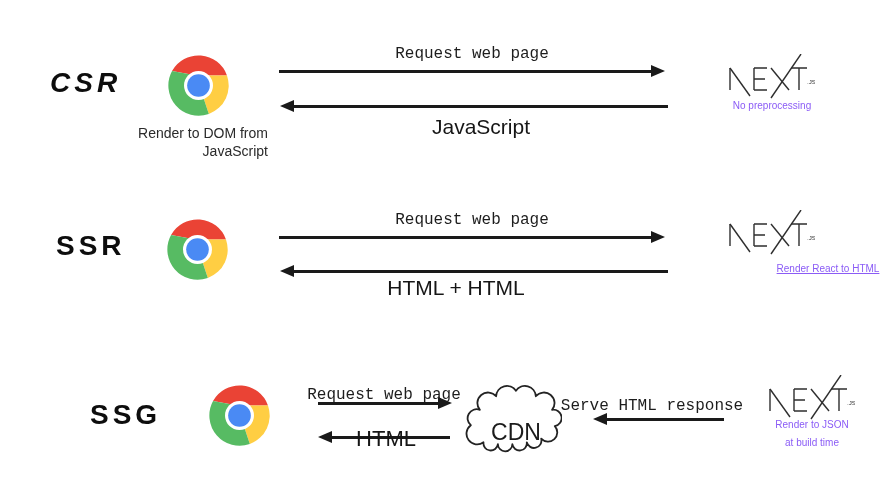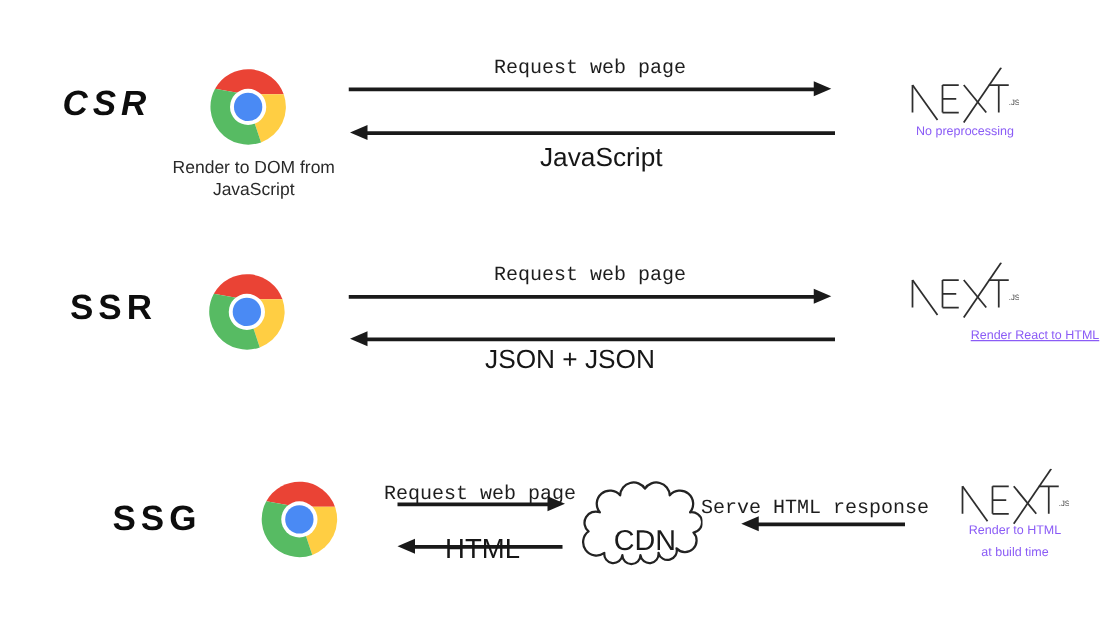--- a/index.html
+++ b/index.html
@@ -7,21 +7,21 @@
     position:relative;width:880px;height:495px;background:#ffffff;overflow:hidden;
     font-family:"Liberation Sans", sans-serif;color:#1c1c1c;
   }
   .abs{position:absolute;}
   .cx{position:absolute;transform:translateX(-50%);white-space:nowrap;}
   .row-label{
     position:absolute;font-weight:700;font-size:28px;letter-spacing:4px;
     color:#0d0d0d;line-height:1;
   }
   .sm{font-size:16px;line-height:1.15;color:#1d1d1d;font-family:Liberation Mono, monospace;}
-  .xs{font-size:14px;line-height:1.25;color:#2a2a2a;text-align:center;}
+  .xs{font-size:14px;line-height:1.25;color:#2a2a2a;text-align:right;}
   .cap{font-size:10px;line-height:1.2;color:#8b5cf6;}
   .big{font-size:21px;line-height:1.15;color:#161616;}
   .cdn-text{font-size:23px;line-height:1.1;color:#1b1b1b;}
   .arrow{position:absolute;height:3px;background:#1a1a1a;}
   .arrow.right::after{
     content:"";position:absolute;right:-13px;top:-5px;width:0;height:0;
     border-left:14px solid #1a1a1a;border-top:6.5px solid transparent;border-bottom:6.5px solid transparent;
   }
   .arrow.left::before{
     content:"";position:absolute;left:-13px;top:-5px;width:0;height:0;
@@ -86,21 +86,21 @@
     <div class="row-label" style="left:56px;top:232px;">SSR</div>
 
     <svg class="abs" style="left:166px;top:218px;" width="63" height="63">
         <use href="#sym-chrome"></use>
       </svg>
 
     <div class="sm cx" style="left:472px;top:211px;">Request web page</div>
     <div class="arrow right" style="left:279px;top:236px;width:373px;"></div>
 
     <div class="arrow left" style="left:293px;top:270px;width:375px;"></div>
-    <div class="big cx" style="left:456px;top:276px;">JSON + JSON</div>
+    <div class="big cx" style="left:456px;top:276px;">HTML + HTML</div>
 
     <svg class="abs" style="left:727px;top:210px;" width="88" height="46">
         <use href="#sym-nextjs"></use>
       </svg>
     <div class="cap cx" style="left:828px;top:263px;text-decoration:underline;">Render React to HTML</div>
   </div>
 
   <div class="abs" style="inset:0;margin-left:40px;">
     <div class="row-label" style="left:50px;top:401px;">SSG</div>
 
@@ -120,17 +120,17 @@
                A12,12 0 0 0 40,13 A11,11 0 0 0 22,28 A10,10 0 0 0 12,45 A9,9 0 0 0 26,64 Z" fill="#ffffff" stroke="#232323" stroke-width="2" stroke-linejoin="round"></path>
     </svg>
     <div class="cdn-text cx" style="left:476px;top:420px;">CDN</div>
 
     <div class="sm cx" style="left:612px;top:397px;">Serve HTML response</div>
     <div class="arrow left" style="left:566px;top:418px;width:118px;"></div>
 
     <svg class="abs" style="left:727px;top:375px;" width="88" height="46">
         <use href="#sym-nextjs"></use>
       </svg>
-    <div class="cap cx" style="left:772px;top:419px;">Render to HTML</div>
+    <div class="cap cx" style="left:772px;top:419px;">Render to JSON</div>
     <div class="cap cx" style="left:772px;top:437px;">at build time</div>
   </div>
 
 </div>
 
 </body></html>

